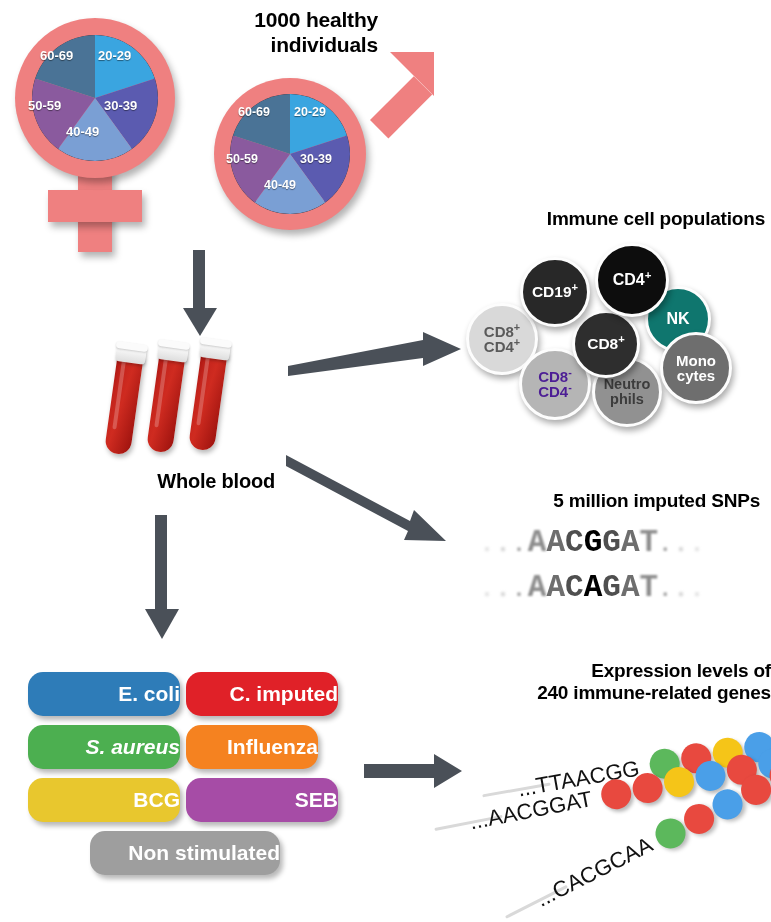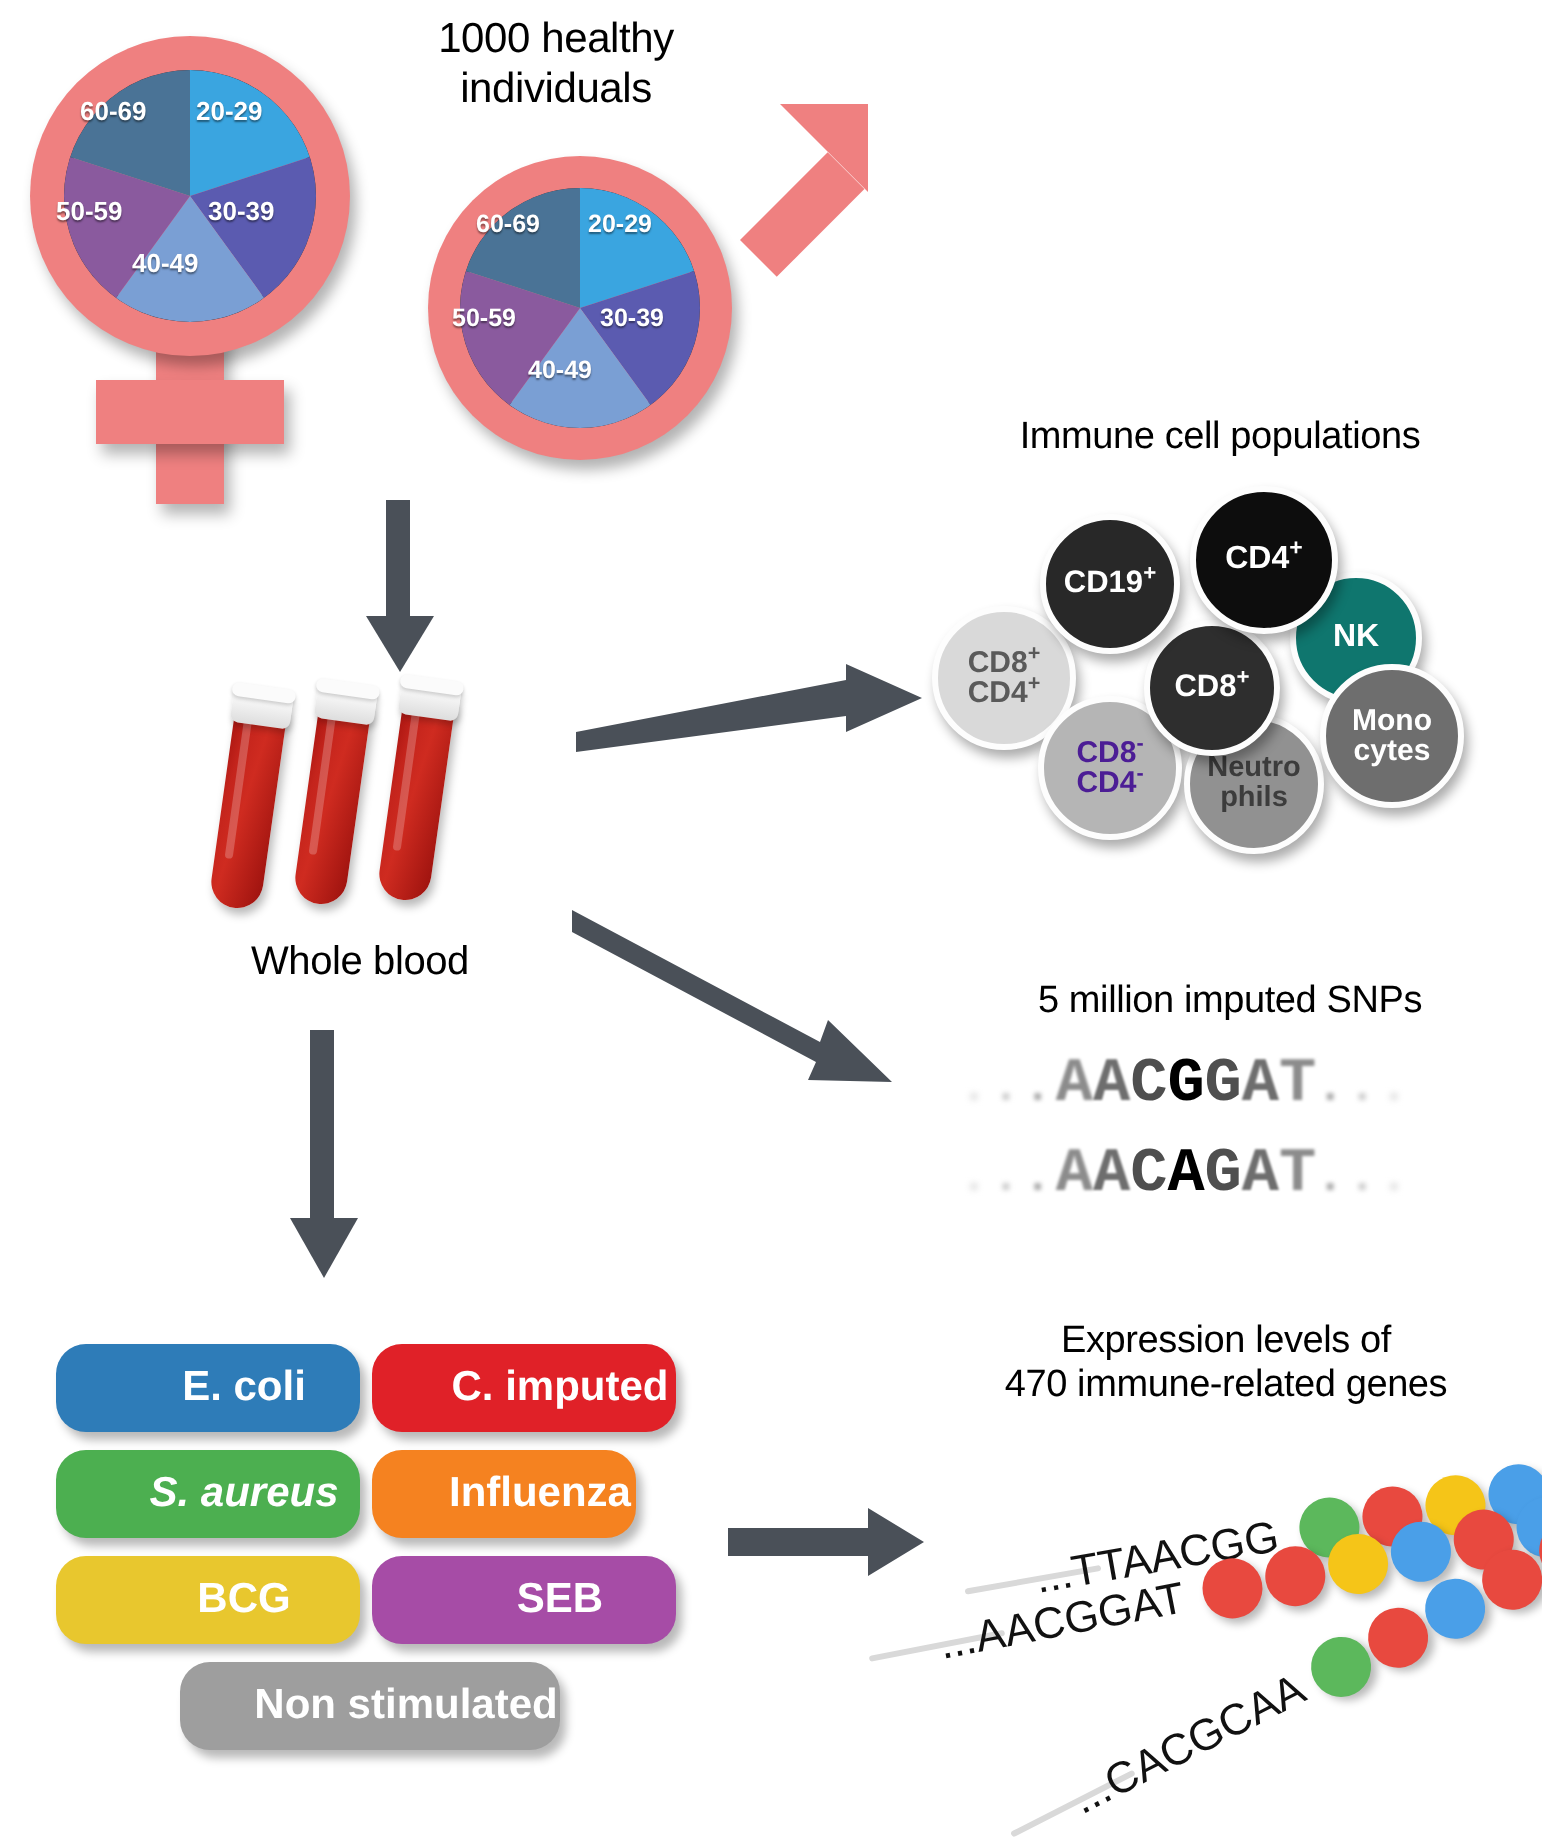--- a/index.html
+++ b/index.html
@@ -9,23 +9,23 @@
     font-family:"Liberation Sans", sans-serif;
     position:relative;
     overflow:hidden;
     -webkit-font-smoothing:antialiased;
   }
   .stage{position:absolute;left:0;top:0;width:771px;height:922px;}
   .abs{position:absolute;}
 
   
   .heading{
-    font-weight:normal;
+    font-weight:bold;
     color:#000;
-    text-align:center;
+    text-align:right;
     line-height:1.18;
     letter-spacing:-0.2px;
   }
 
   
   .sym{position:absolute;}
   .sym .ring{
     position:absolute;
     border-radius:50%;
     background:#ef8080;
@@ -86,21 +86,21 @@
   .cell sup{font-size:0.72em;line-height:0;vertical-align:super;}
 
   
   .snpRow{position:absolute;white-space:nowrap;font-weight:bold;
     font-family:Liberation Mono, monospace;}
   .snpRow span{display:inline-block;}
 
   
   .chip{
     position:absolute;border-radius:15px;
-    display:flex;align-items:center;justify-content:center;
+    display:flex;align-items:center;justify-content:flex-end;
     color:#fff;font-weight:bold;
     box-shadow:3px 4px 5px rgba(0,0,0,0.28);
     box-sizing:border-box;
     padding-left:36px;
   }
 
   
   .strand{position:absolute;transform-origin:0 50%;}
   .strand .line{
     position:absolute;left:0;top:50%;height:3px;background:#d9d9d9;
@@ -286,21 +286,21 @@
   </div>
 
   <svg class="arrowSvg" style="left:364px;top:752px;" width="100" height="40" viewBox="0 0 100 40">
     <g class="arrow-g">
       <polygon points="0,12 70,12 70,2 98,19 70,36 70,26 0,26" class="arrow-fill" fill="#4a5058"></polygon>
     </g>
   </svg>
 
   <div class="abs heading" style="left:455px;top:660px;width:316px;font-size:19px;">
     <div>Expression levels of</div>
-    <div>470 immune-related genes</div>
+    <div>240 immune-related genes</div>
   </div>
 
   <div class="abs" style="left:0;top:0;width:771px;height:922px;">
     <div class="strand" style="left:516px;top:775px;width:250px;height:30px;transform:rotate(-10deg);">
       <div class="line" style="width: 69.3px; left: -34px;"></div>
       <div class="strandText" style="left:2px;font-size:22px;">...TTAACGG</div>
       <div class="beads">
           <div class="bead" style="left: 136px; width: 30px; height: 30px; background: rgb(92, 184, 92);"></div>
           <div class="bead" style="left: 168px; width: 30px; height: 30px; background: rgb(232, 73, 63);"></div>
           <div class="bead" style="left: 200px; width: 30px; height: 30px; background: rgb(245, 197, 24);"></div>

